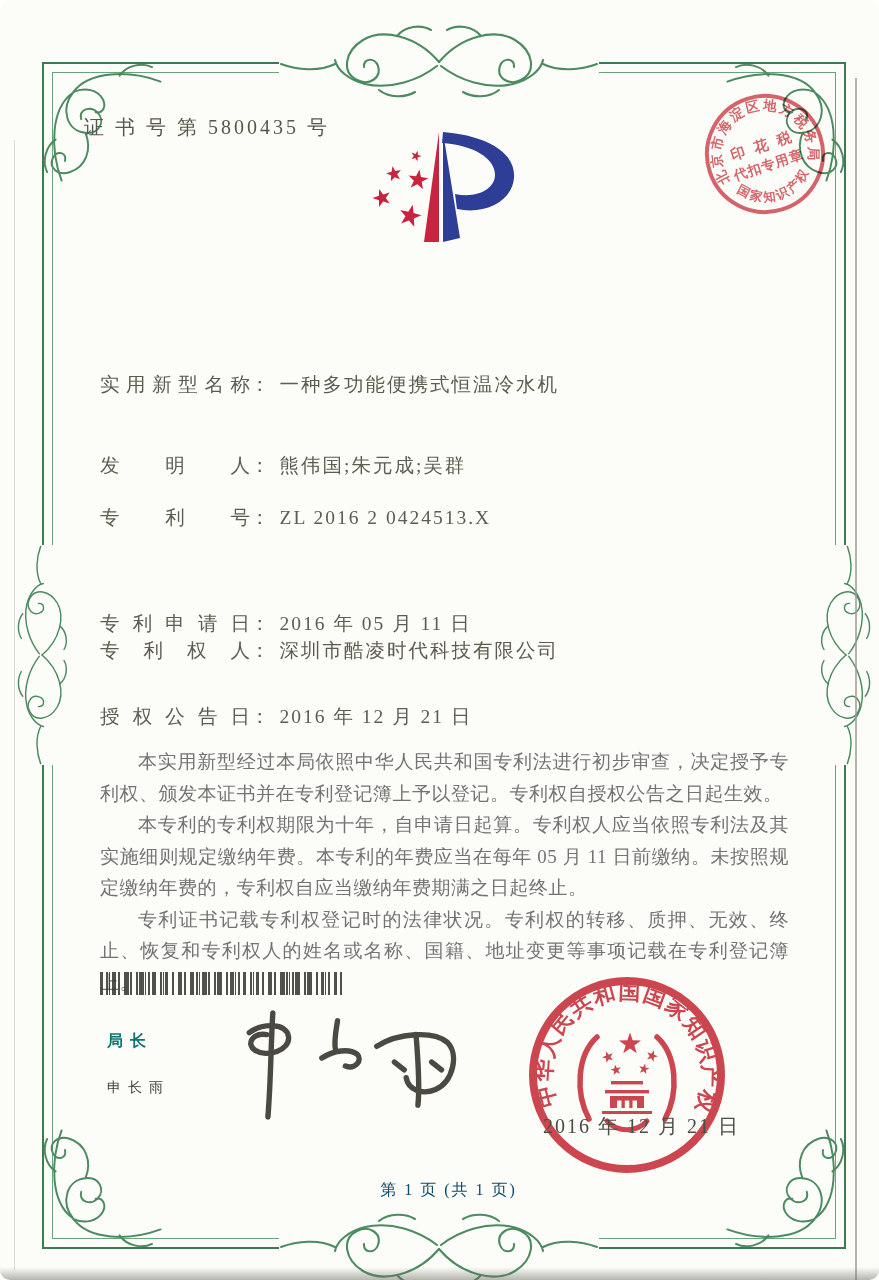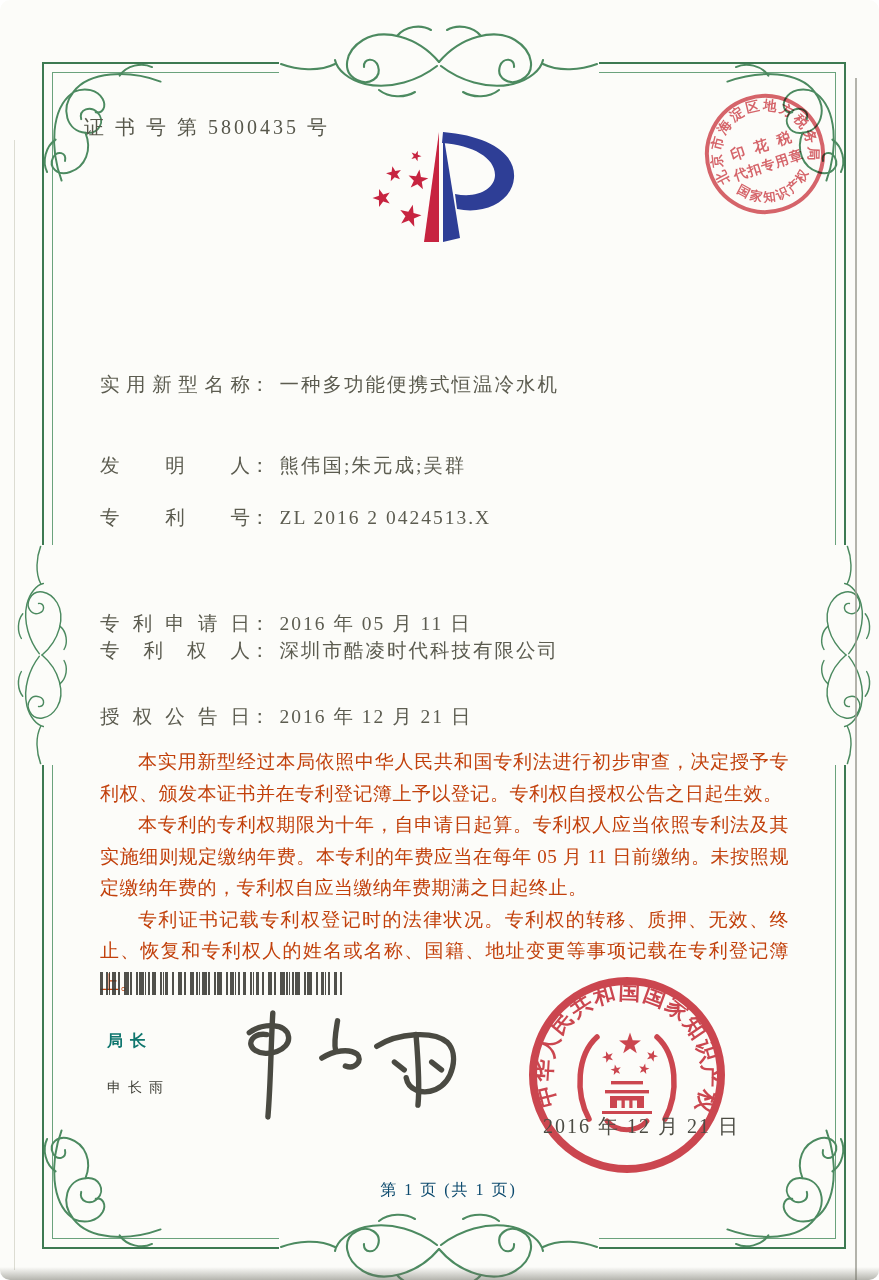--- a/index.html
+++ b/index.html
@@ -33,21 +33,21 @@
   .title{position:absolute;left:0;right:0;top:250px;text-align:center;font-size:47px;font-weight:bold;
          letter-spacing:13px;text-indent:13px;color:#39392f;z-index:2;}
   
   .field-row{position:absolute;left:100px;font-size:19.5px;color:#5c5c50;white-space:nowrap;z-index:2;}
   .f-label{display:inline-block;width:150px;text-align:justify;text-align-last:justify;}
   .f-colon{display:inline-block;margin-right:10px;}
   .f-value{letter-spacing:2px;}
   .r0{top:371px;} .r1{top:452px;} .r2{top:504px;} .r3{top:570px;margin-top:40px;} .r4{top:637px;} .r5{top:703px;}
   
   .paragraphs{position:absolute;left:100px;right:90px;top:746px;font-size:19px;line-height:31.5px;
-              color:#c2410c;text-align:justify;letter-spacing:.5px;z-index:2;}
+              color:#737373;text-align:justify;letter-spacing:.5px;z-index:2;}
   .paragraphs p{margin:0;text-indent:2em;}
   
   .barcode{position:absolute;left:100px;top:972px;width:242px;height:23px;z-index:2;
     background-image:
       repeating-linear-gradient(90deg,#34342f 0 2px,transparent 2px 6px),
       repeating-linear-gradient(90deg,#34342f 0 1px,transparent 1px 9px),
       repeating-linear-gradient(90deg,#34342f 0 3px,transparent 3px 13px);
     opacity:.85;}
   .signoff-title{position:absolute;left:107px;top:1031px;font-size:16px;color:#0f766e;letter-spacing:7px;z-index:2;font-weight:bold;}
   .signoff-name{position:absolute;left:107px;top:1079px;font-size:14px;color:#3f3f37;letter-spacing:7px;z-index:2;}

